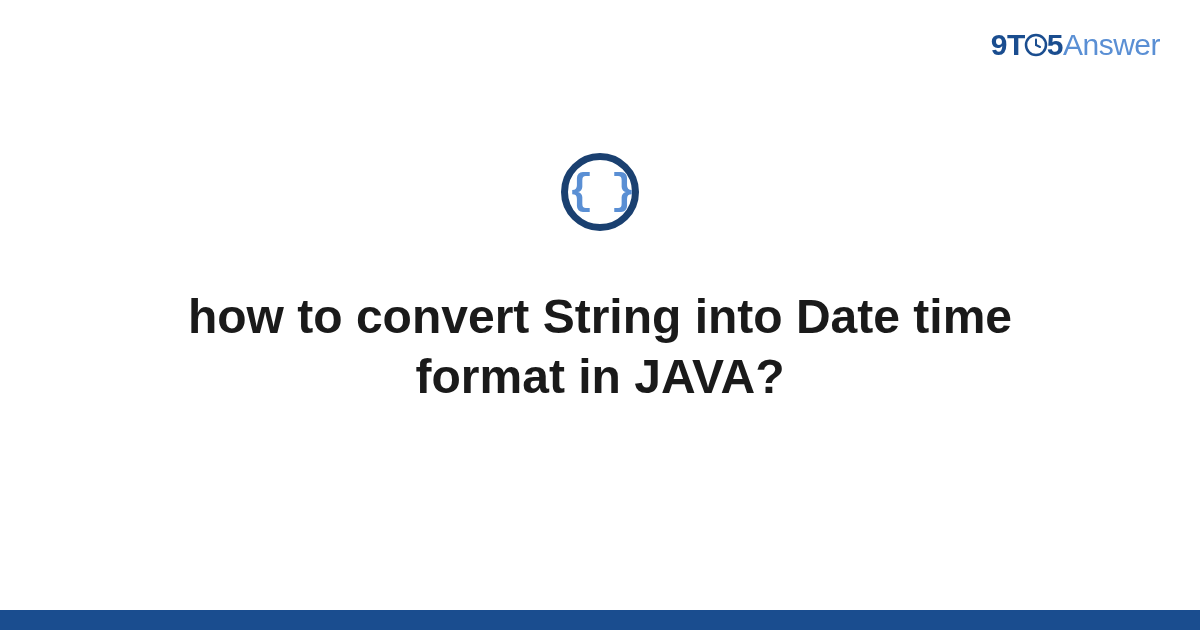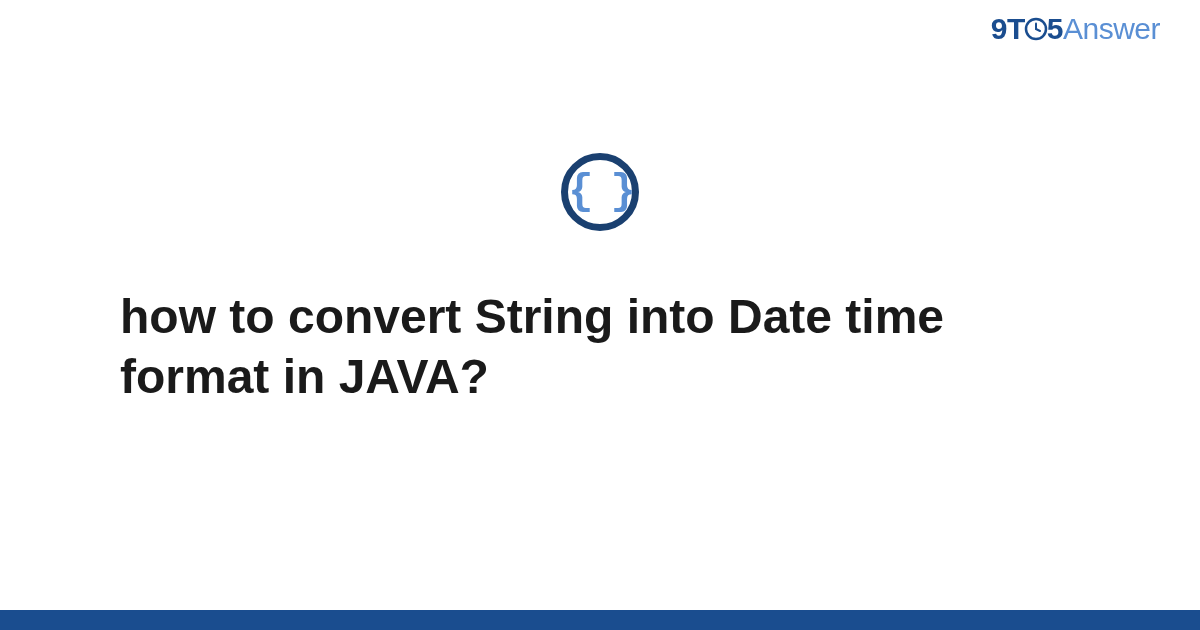--- a/index.html
+++ b/index.html
@@ -10,21 +10,21 @@
     body {
       width: 1200px;
       height: 630px;
       font-family: -apple-system, BlinkMacSystemFont, "Segoe UI", Helvetica, Arial, sans-serif;
       background: #ffffff;
       position: relative;
       overflow: hidden;
     }
     .header-logo {
       position: absolute;
-      top: 12px;
+      top: 28px;
       right: 40px;
       font-size: 30px;
       font-weight: 600;
       letter-spacing: -0.5px;
     }
     .logo-nine {
       color: #1a4d8f;
       font-weight: 700;
     }
     .logo-t {
@@ -75,21 +75,21 @@
       font-weight: 700;
       color: #5a8fd4;
       font-family: "Courier New", monospace;
       letter-spacing: -4px;
       line-height: 1;
     }
     .title {
       font-size: 48px;
       font-weight: 700;
       color: #1a1a1a;
-      text-align: left;
+      text-align: center;
       line-height: 1.25;
       max-width: 960px;
     }
     .footer-bar {
       position: absolute;
       bottom: 0;
       left: 0;
       right: 0;
       height: 20px;
       background: #1a4d8f;

